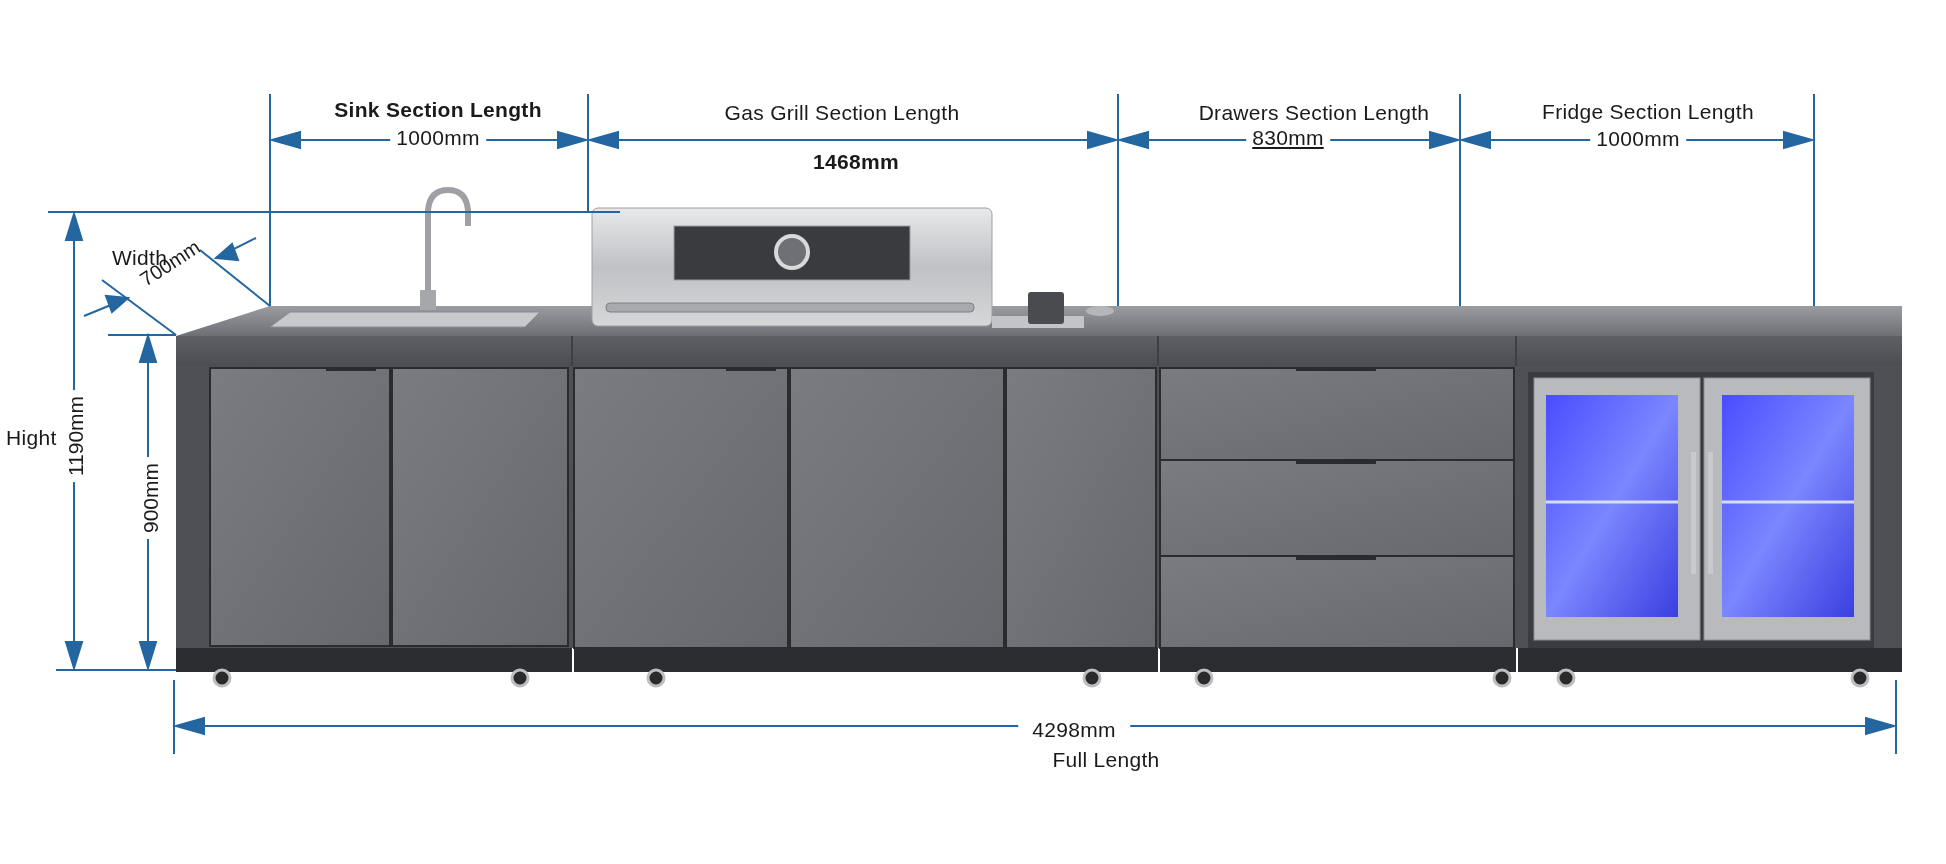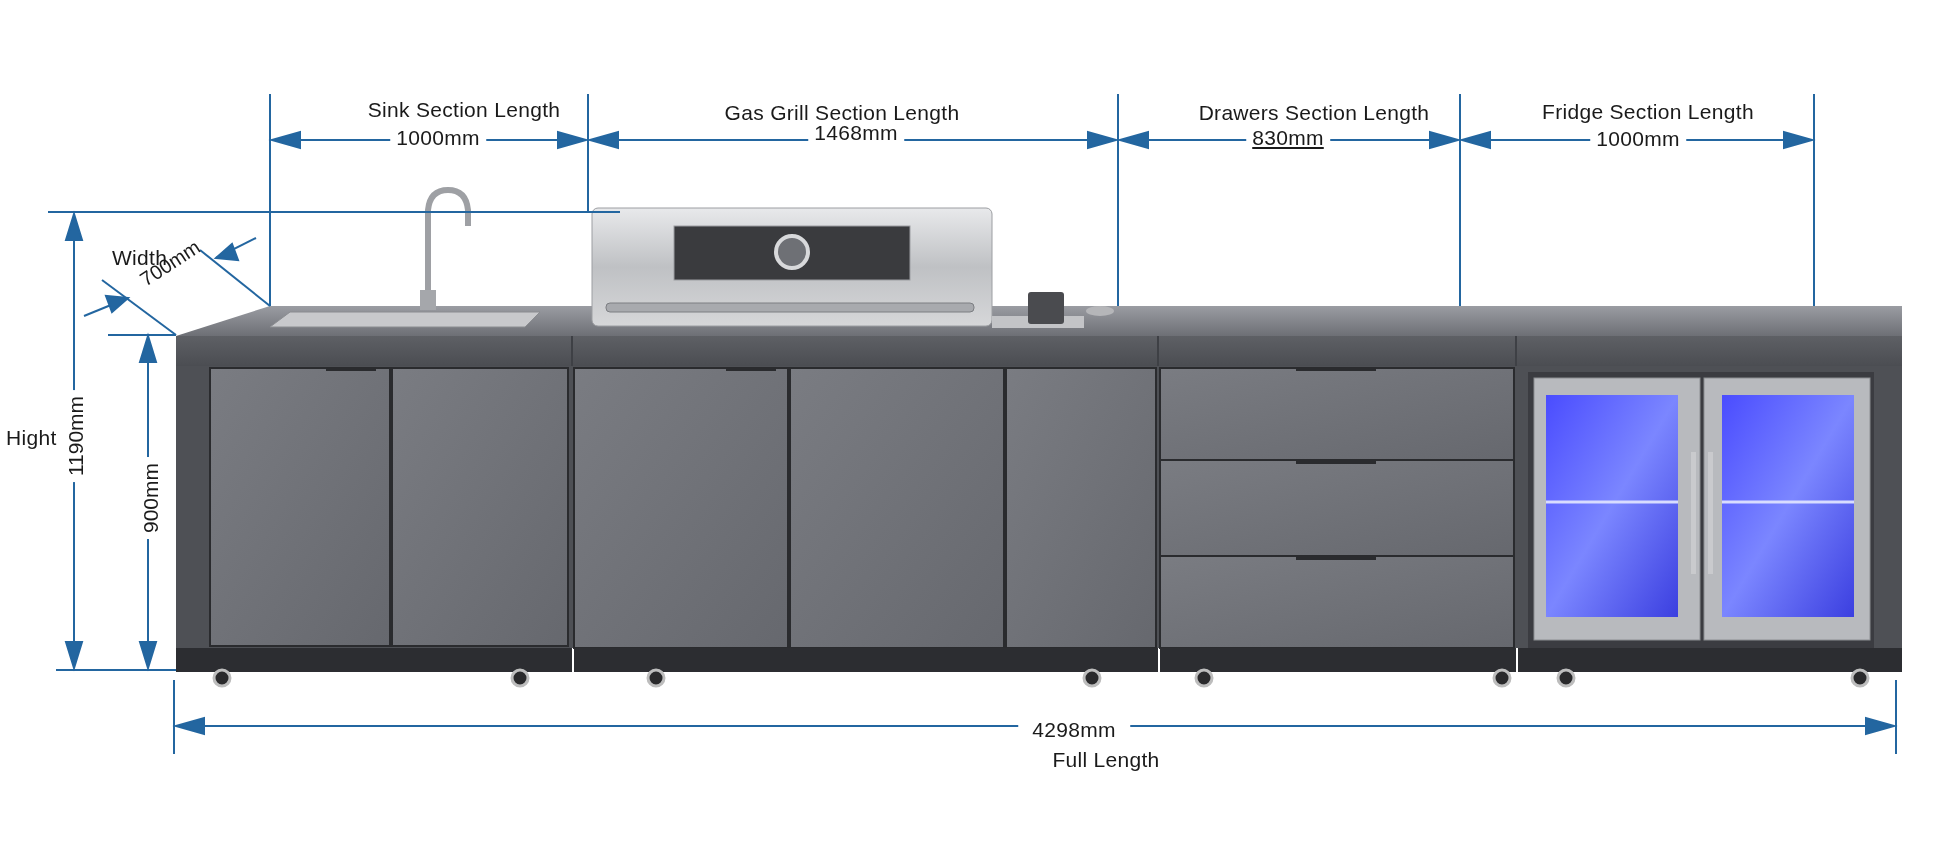--- a/index.html
+++ b/index.html
@@ -145,24 +145,24 @@
     <polygon points="216,258 238,260 232,244"></polygon>
 
     <line x1="174" y1="680" x2="174" y2="754"></line>
     <line x1="1896" y1="680" x2="1896" y2="754"></line>
     <line x1="178" y1="726" x2="1892" y2="726"></line>
     <polygon points="176,726 204,718 204,734"></polygon>
       <polygon points="1894,726 1866,718 1866,734"></polygon>
   </g>
 </svg>
 
-<div class="lbl center" style="left:464px;top:98px;">Sink Section Length</div>
+<div class="lbl center" style="left:438px;top:98px;font-weight:bold;">Sink Section Length</div>
 <div class="lbl center" style="left:438px;top:126px;">1000mm</div>
 <div class="lbl center" style="left:842px;top:101px;">Gas Grill Section Length</div>
-<div class="lbl center" style="left:856px;top:121px;">1468mm</div>
+<div class="lbl center" style="left:856px;top:150px;font-weight:bold;">1468mm</div>
 <div class="lbl center" style="left:1314px;top:101px;">Drawers Section Length</div>
 <div class="lbl center" style="left:1288px;top:126px;text-decoration:underline;">830mm</div>
 <div class="lbl center" style="left:1648px;top:100px;">Fridge Section Length</div>
 <div class="lbl center" style="left:1638px;top:127px;">1000mm</div>
 
 <div class="lbl" style="left:106px;top:246px;background:transparent;">Width</div>
 <div class="abs" style="left:136px;top:272px;font-size:20px;transform:rotate(-33deg);transform-origin:left top;">700mm</div>
 
 <div class="lbl" style="left:0px;top:426px;background:transparent;">Hight</div>
 <div class="vlbl" style="left:30px;top:424px;">1190mm</div>

